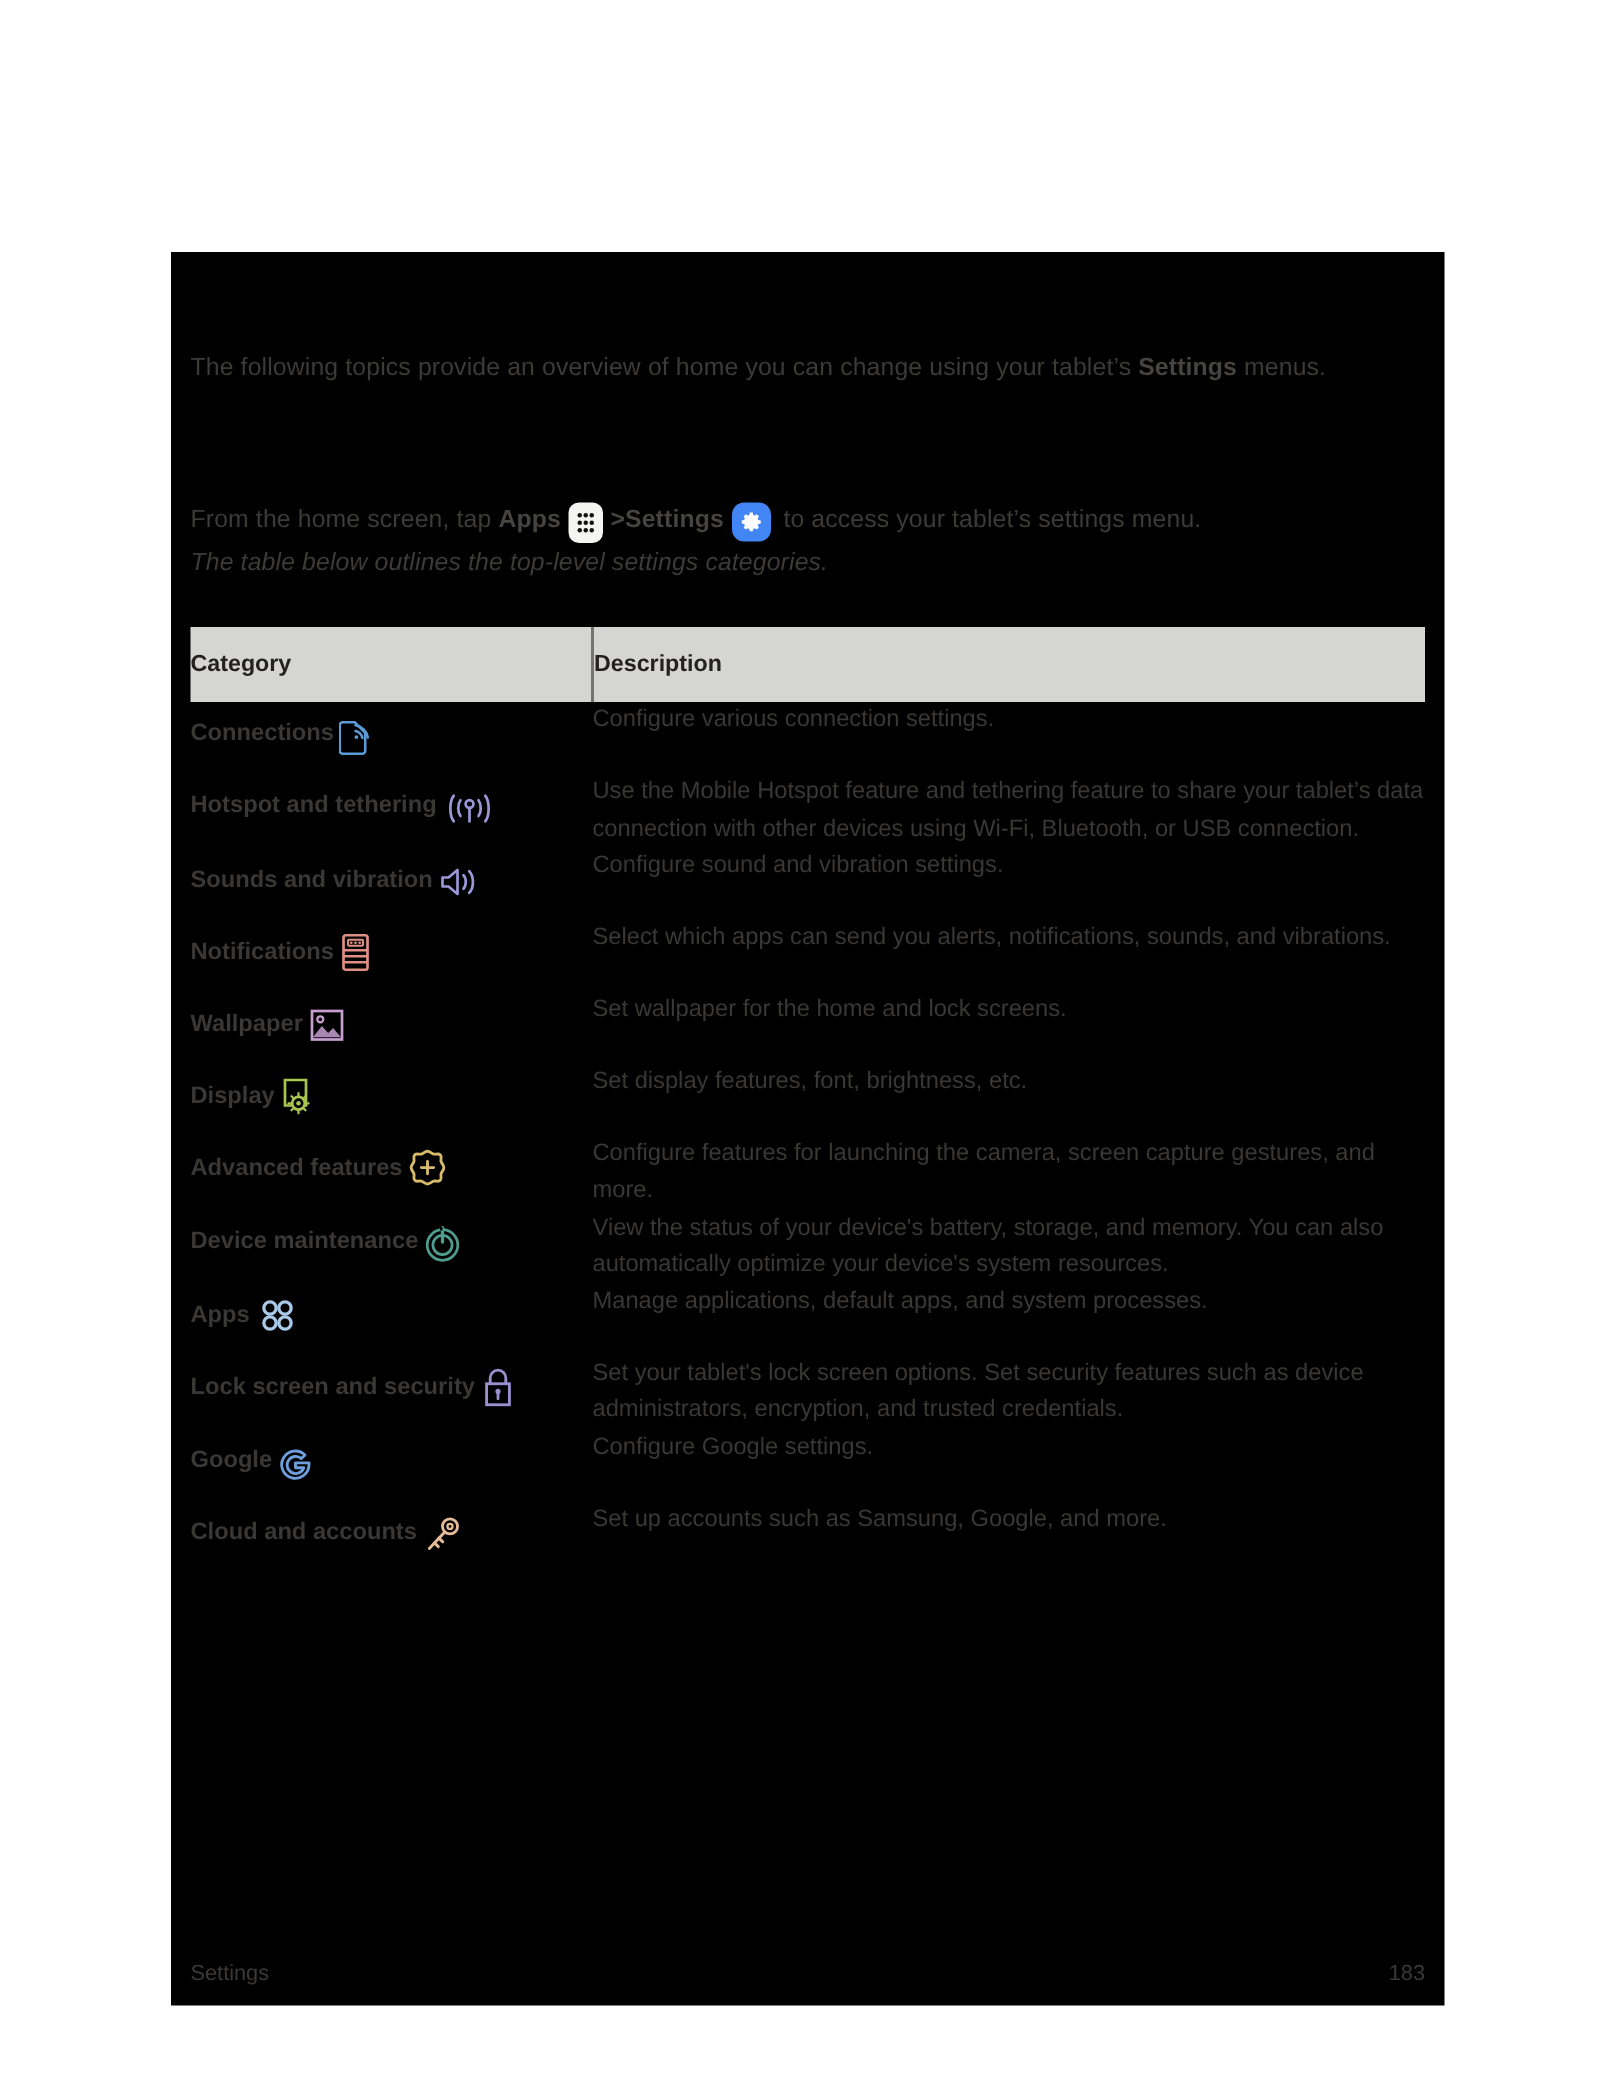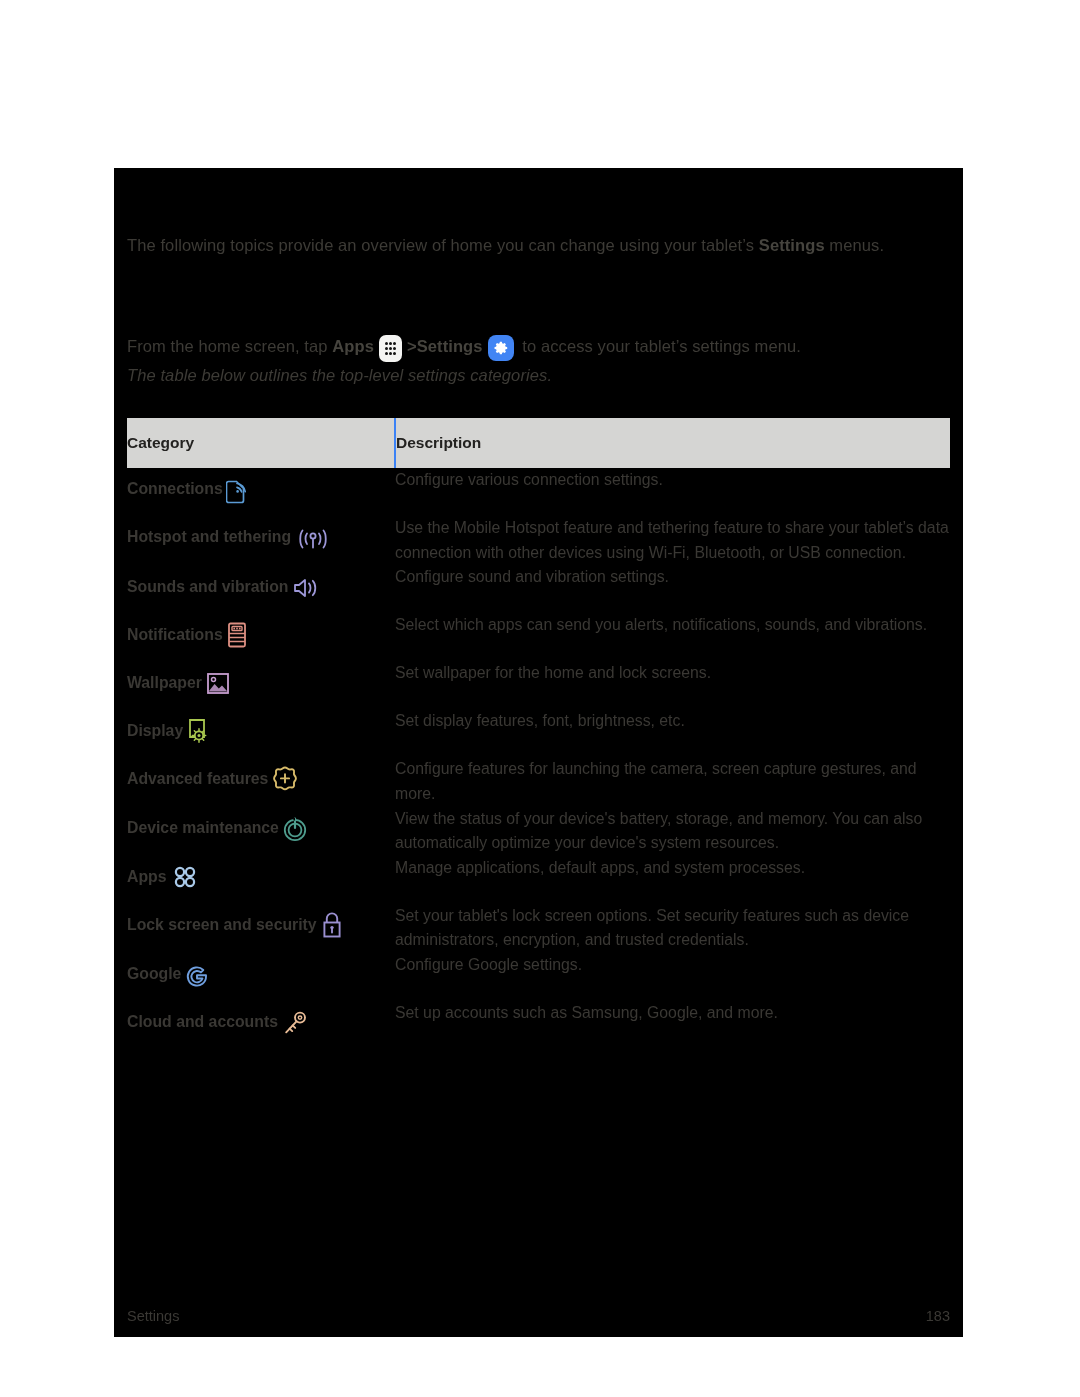--- a/index.html
+++ b/index.html
@@ -89,21 +89,21 @@
   }
   #tbl thead th {
     background: #d5d5d3;
     color: #232220;
     font-size: 15.5px;
     font-weight: bold;
     text-align: left;
     height: 50px;
     vertical-align: middle;
   }
-  th.c-cat { width: 267px; padding-left: 12px; border-right: 2px solid #3b82f6; }
+  th.c-cat { width: 267px; padding-left: 12px; border-right: 2px solid #737373; }
   th.c-desc { padding-left: 12px; }
 
   #tbl tbody td {
     font-size: 15.8px;
     color: #3a3834;
     line-height: 1.56;
   }
   td.cat {
     width: 267px;
     padding-left: 12px;

